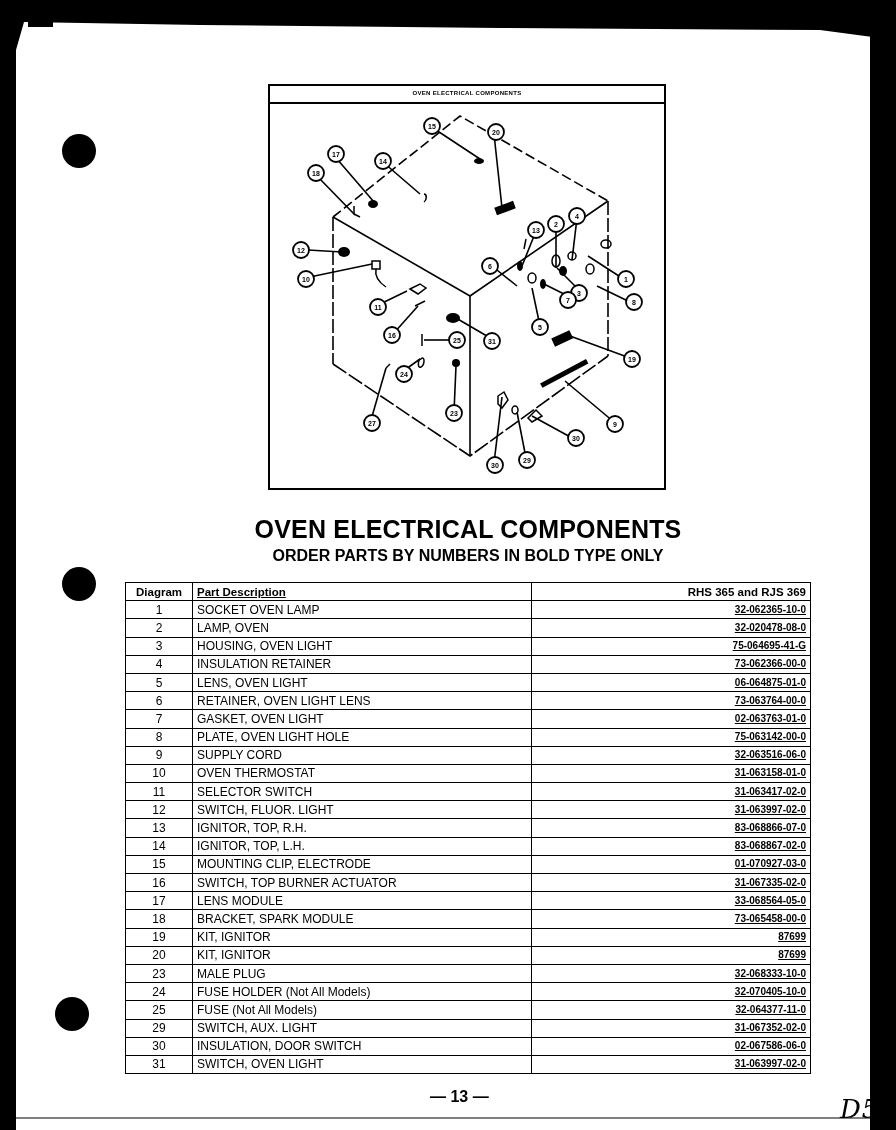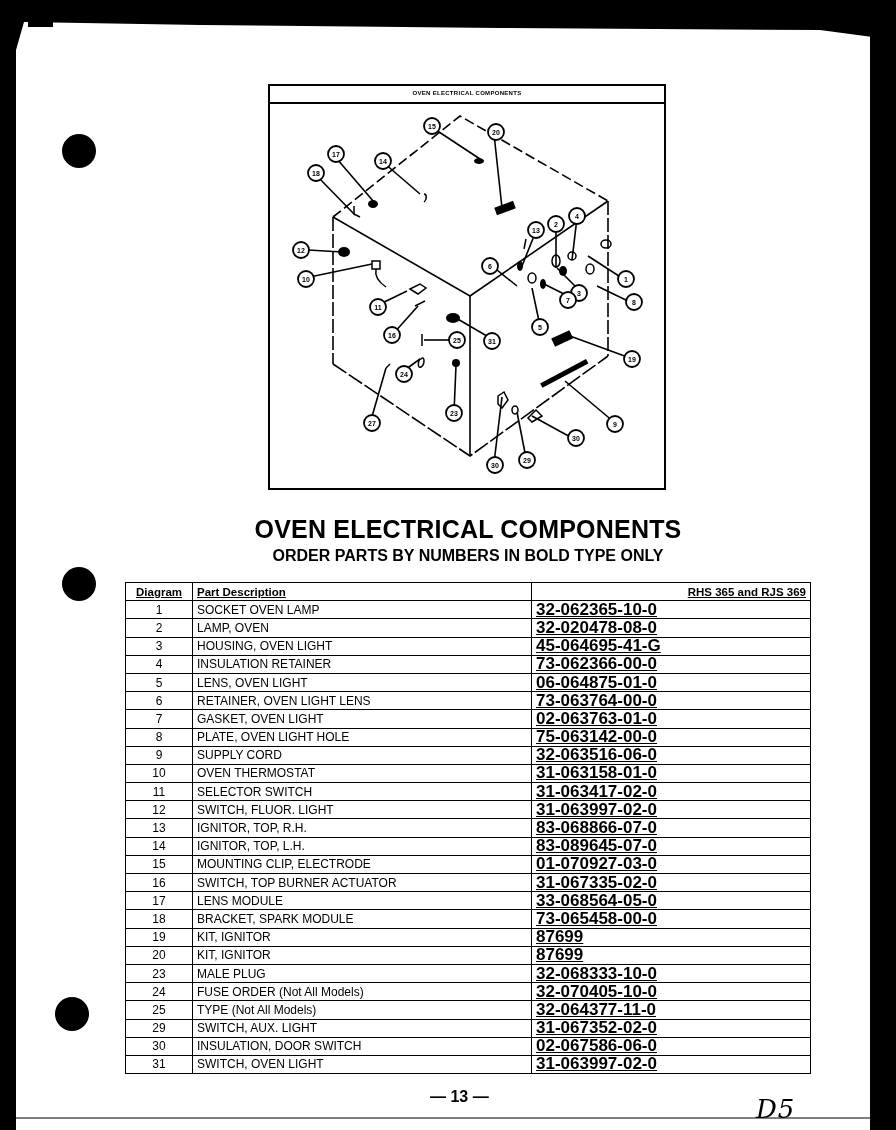--- a/index.html
+++ b/index.html
@@ -9,29 +9,29 @@
   .page svg.sheet { position:absolute; left:0; top:0; }
   .hole { position:absolute; width:34px; height:34px; border-radius:50%; background:#000; }
   .figbox { position:absolute; left:268px; top:84px; width:398px; height:406px; border:2px solid #000; background:#fff; box-sizing:border-box; }
   .figtitle { position:absolute; left:0; right:0; top:4px; text-align:center; font-size:6px; font-weight:bold; letter-spacing:0.3px; }
   .figrule { position:absolute; left:0; right:0; top:16px; border-top:2px solid #000; }
   .diagram { position:absolute; left:0; top:20px; }
   .title { position:absolute; left:0; width:936px; top:515px; text-align:center; font-size:25px; font-weight:bold; letter-spacing:0.2px; }
   .subtitle { position:absolute; left:0; width:936px; top:547px; text-align:center; font-size:16px; font-weight:bold; }
   table.parts { position:absolute; left:125px; top:582px; width:686px; border-collapse:collapse; font-size:12px; }
   table.parts td, table.parts th { border:1.5px solid #000; padding:0 4px; height:17.2px; line-height:16px; white-space:nowrap; }
-  table.parts th { font-weight:bold; font-size:11.5px;text-decoration:underline; }
+  table.parts th { font-weight:bold; font-size:11.5px; }
   table.parts td.num { text-align:center; width:58px; font-size:12px; }
   table.parts td.desc { text-align:left; width:330px; }
-  table.parts td.pn { text-align:left; font-weight:bold; font-size:17px; text-decoration:underline; }
+  table.parts td.pn { text-align:right; font-weight:bold; font-size:10px; text-decoration:underline; }
   table.parts th.h-num { text-align:center; }
   table.parts th.h-desc { text-align:left; text-decoration:underline; }
   table.parts th.h-pn { text-align:right; }
   .pagenum { position:absolute; left:430px; top:1088px; font-size:16px; font-weight:bold; }
-  .handwritten { position:absolute; left:756px; top:1094px; font-family:"DejaVu Serif", serif; font-style:italic; font-size:26px; letter-spacing:1px; }
+  .handwritten { position:absolute; left:840px; top:1094px; font-family:"DejaVu Serif", serif; font-style:italic; font-size:26px; letter-spacing:1px; }
 </style>
 </head>
 <body>
 
 <div class="page">
   <svg class="sheet" width="896" height="1130">
     <polygon points="24,22 200,25 500,28 820,30 880,38 886,1130 16,1130 16,50" fill="#fff"></polygon>
     <rect x="28" y="22" width="25" height="5" fill="#000"></rect>
     <rect x="870" y="30" width="26" height="1100" fill="#000"></rect>
     <line x1="16" y1="1118" x2="886" y2="1118" stroke="#000" stroke-width="1"></line>
@@ -200,21 +200,21 @@
           <td class="pn">32-062365-10-0</td>
         </tr>
         <tr>
           <td class="num">2</td>
           <td class="desc">LAMP, OVEN</td>
           <td class="pn">32-020478-08-0</td>
         </tr>
         <tr>
           <td class="num">3</td>
           <td class="desc">HOUSING, OVEN LIGHT</td>
-          <td class="pn">45-064695-41-G</td>
+          <td class="pn">75-064695-41-G</td>
         </tr>
         <tr>
           <td class="num">4</td>
           <td class="desc">INSULATION RETAINER</td>
           <td class="pn">73-062366-00-0</td>
         </tr>
         <tr>
           <td class="num">5</td>
           <td class="desc">LENS, OVEN LIGHT</td>
           <td class="pn">06-064875-01-0</td>
@@ -255,21 +255,21 @@
           <td class="pn">31-063997-02-0</td>
         </tr>
         <tr>
           <td class="num">13</td>
           <td class="desc">IGNITOR, TOP, R.H.</td>
           <td class="pn">83-068866-07-0</td>
         </tr>
         <tr>
           <td class="num">14</td>
           <td class="desc">IGNITOR, TOP, L.H.</td>
-          <td class="pn">83-089645-07-0</td>
+          <td class="pn">83-068867-02-0</td>
         </tr>
         <tr>
           <td class="num">15</td>
           <td class="desc">MOUNTING CLIP, ELECTRODE</td>
           <td class="pn">01-070927-03-0</td>
         </tr>
         <tr>
           <td class="num">16</td>
           <td class="desc">SWITCH, TOP BURNER ACTUATOR</td>
           <td class="pn">31-067335-02-0</td>
@@ -294,26 +294,26 @@
           <td class="desc">KIT, IGNITOR</td>
           <td class="pn">87699</td>
         </tr>
         <tr>
           <td class="num">23</td>
           <td class="desc">MALE PLUG</td>
           <td class="pn">32-068333-10-0</td>
         </tr>
         <tr>
           <td class="num">24</td>
-          <td class="desc">FUSE ORDER (Not All Models)</td>
+          <td class="desc">FUSE HOLDER (Not All Models)</td>
           <td class="pn">32-070405-10-0</td>
         </tr>
         <tr>
           <td class="num">25</td>
-          <td class="desc">TYPE (Not All Models)</td>
+          <td class="desc">FUSE (Not All Models)</td>
           <td class="pn">32-064377-11-0</td>
         </tr>
         <tr>
           <td class="num">29</td>
           <td class="desc">SWITCH, AUX. LIGHT</td>
           <td class="pn">31-067352-02-0</td>
         </tr>
         <tr>
           <td class="num">30</td>
           <td class="desc">INSULATION, DOOR SWITCH</td>

